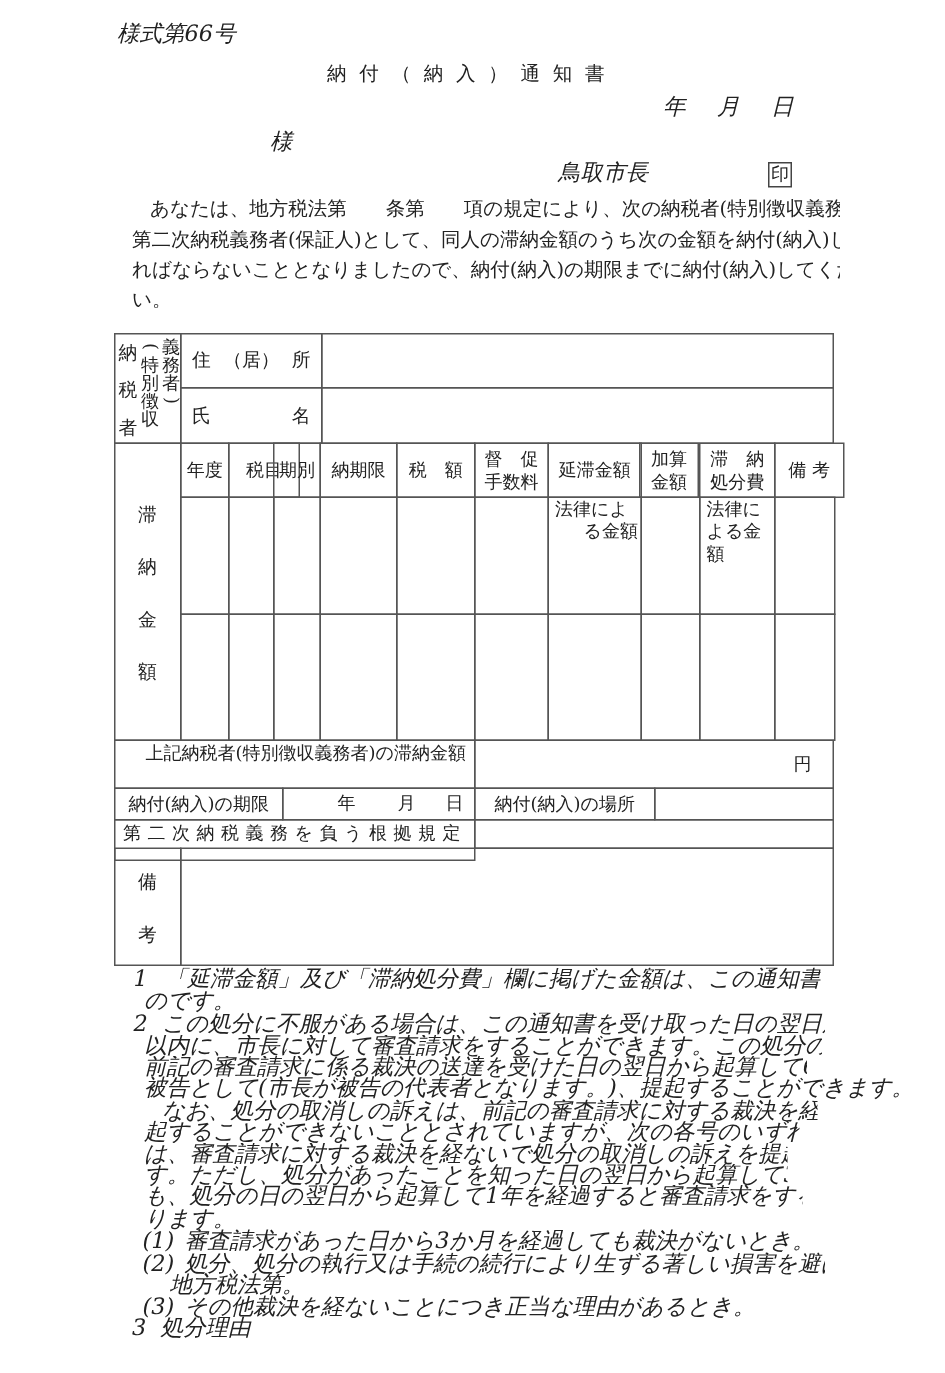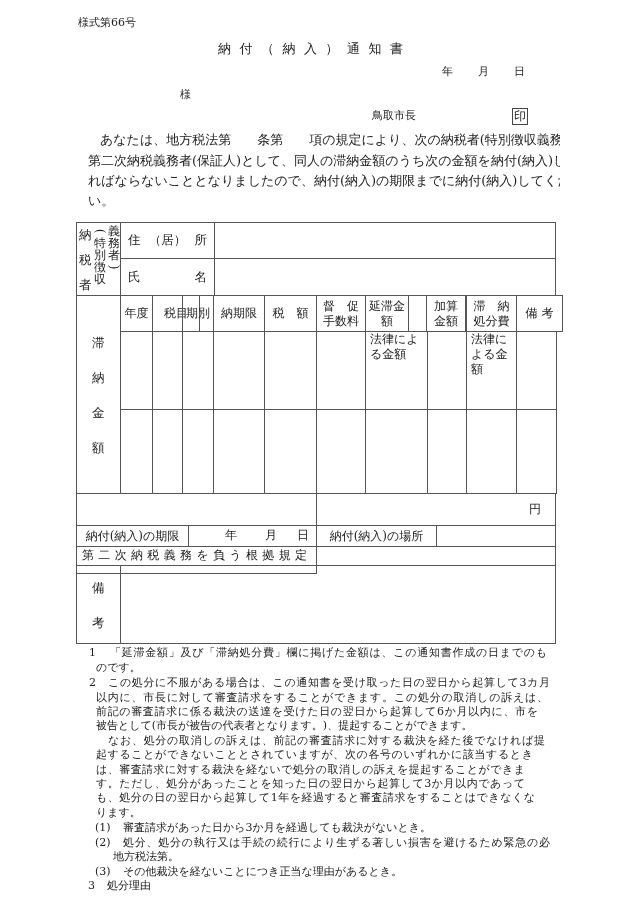--- a/index.html
+++ b/index.html
@@ -1,20 +1,20 @@
 <!DOCTYPE html>
 <html><head>
 <meta charset="utf-8">
 <style>
   html, body { margin:0; padding:0; background:#ffffff; }
   body { width:630px; height:915px; position:relative; overflow:hidden;
          font-family:"DejaVu Serif","Liberation Serif",serif; color:#222; }
   .abs { position:absolute; white-space:nowrap; }
   .t13 { font-size:13px; line-height:16px; }
-  .t12 { font-size:11px; line-height:15px; }
+  .t12 { font-size:15px; line-height:15px;font-style:italic; }
   .jl { text-align:justify; text-align-last:justify; white-space:nowrap; overflow:hidden; }
   .title { font-size:13px; letter-spacing:8.5px; }
   .seal { border:1px solid #444; width:14px; height:15px; line-height:15px; text-align:center; font-size:12px; }
   .cell { position:absolute; box-sizing:border-box; border:1px solid #555; }
   .hdr { display:flex; flex-direction:column; align-items:center; justify-content:center; font-size:12px; line-height:15px; text-align:center; }
   .vchar { position:absolute; font-size:12.5px; line-height:14px; }
   .vcol { position:absolute; display:flex; flex-direction:column; align-items:center; font-size:12px; line-height:12px; }
   .spread { display:flex; justify-content:space-between; align-items:center; padding:0 7px 0 7px; font-size:12.5px; }
   .rowtxt { font-size:12px; line-height:15px; }
 </style>
@@ -91,21 +91,21 @@
       <div class="cell hdr" style="left:213px;top:295px;width:52px;height:37px">
         <span>納期限</span>
       </div>
       <div class="cell hdr" style="left:264px;top:295px;width:53px;height:37px">
         <span>税　額</span>
       </div>
       <div class="cell hdr" style="left:316px;top:295px;width:50px;height:37px">
         <span>督　促</span>
         <span>手数料</span>
       </div>
-      <div class="cell hdr" style="left:365px;top:295px;width:44px;height:37px">
+      <div class="cell hdr" style="left:365px;top:295px;width:63px;height:37px">
         <span>延滞金額</span>
       </div>
       <div class="cell hdr" style="left:426px;top:295px;width:40px;height:37px">
         <span>加算</span>
         <span>金額</span>
       </div>
       <div class="cell hdr" style="left:466px;top:295px;width:51px;height:37px">
         <span>滞　納</span>
         <span>処分費</span>
       </div>
@@ -113,21 +113,21 @@
         <span>備 考</span>
       </div>
       <div class="cell" style="left:120px;top:331px;width:33px;height:79px"></div>
       <div class="cell" style="left:152px;top:331px;width:31px;height:79px"></div>
       <div class="cell" style="left:182px;top:331px;width:32px;height:79px"></div>
       <div class="cell" style="left:213px;top:331px;width:52px;height:79px"></div>
       <div class="cell" style="left:264px;top:331px;width:53px;height:79px"></div>
       <div class="cell" style="left:316px;top:331px;width:50px;height:79px"></div>
       <div class="cell" style="left:365px;top:331px;width:63px;height:79px">
         <div class="rowtxt" style="padding-left: 4px;">法律によ</div>
-        <div class="rowtxt" style="padding-left: 4px;">る金額</div>
+        <div class="rowtxt" style="padding-left: 4px; margin-left: 19px;">る金額</div>
       </div>
       <div class="cell" style="left:427px;top:331px;width:40px;height:79px"></div>
       <div class="cell" style="left:466px;top:331px;width:51px;height:79px">
         <div class="rowtxt" style="padding-left: 4px;">法律に</div>
         <div class="rowtxt" style="padding-left: 4px;">よる金</div>
         <div class="rowtxt" style="padding-left: 4px;">額</div>
       </div>
       <div class="cell" style="left:516px;top:331px;width:41px;height:79px"></div>
       <div class="cell" style="left:120px;top:409px;width:33px;height:85px"></div>
       <div class="cell" style="left:152px;top:409px;width:31px;height:85px"></div>
@@ -135,20 +135,21 @@
       <div class="cell" style="left:213px;top:409px;width:52px;height:85px"></div>
       <div class="cell" style="left:264px;top:409px;width:53px;height:85px"></div>
       <div class="cell" style="left:316px;top:409px;width:50px;height:85px"></div>
       <div class="cell" style="left:365px;top:409px;width:63px;height:85px"></div>
       <div class="cell" style="left:427px;top:409px;width:40px;height:85px"></div>
       <div class="cell" style="left:466px;top:409px;width:51px;height:85px"></div>
       <div class="cell" style="left:516px;top:409px;width:41px;height:85px"></div>
     </div>
 
   <div class="cell" style="left:76px;top:493px;width:241px;height:33px">
+    <div class="abs rowtxt" style="left:20px;top:1px">上記納税者(特別徴収義務者)の滞納金額</div>
   </div>
   <div class="cell" style="left:316px;top:493px;width:240px;height:33px">
     <span class="abs rowtxt" style="left:6px;top:8px"></span>
     <span class="abs rowtxt" style="right:14px;top:8px">円</span>
   </div>
 
   <div class="cell rowtxt" style="left:76px;top:525px;width:113px;height:22px;text-align:center;line-height:20px">納付(納入)の期限</div>
   <div class="cell rowtxt" style="left:188px;top:525px;width:129px;height:22px">
     <span class="abs" style="left:36px;top:2px">年</span>
     <span class="abs" style="left:76px;top:2px">月</span>

